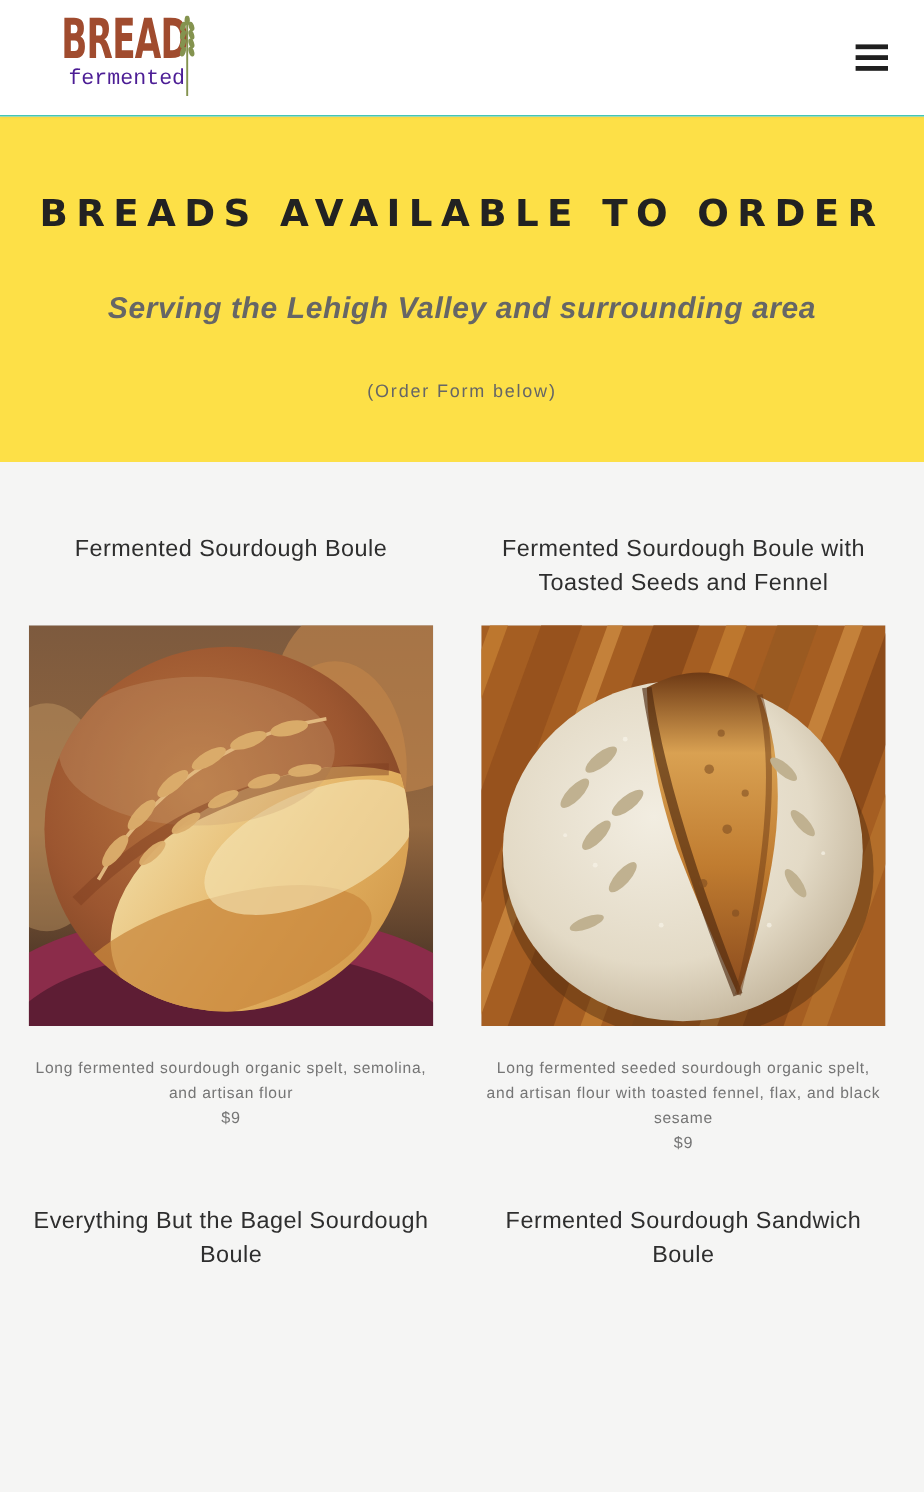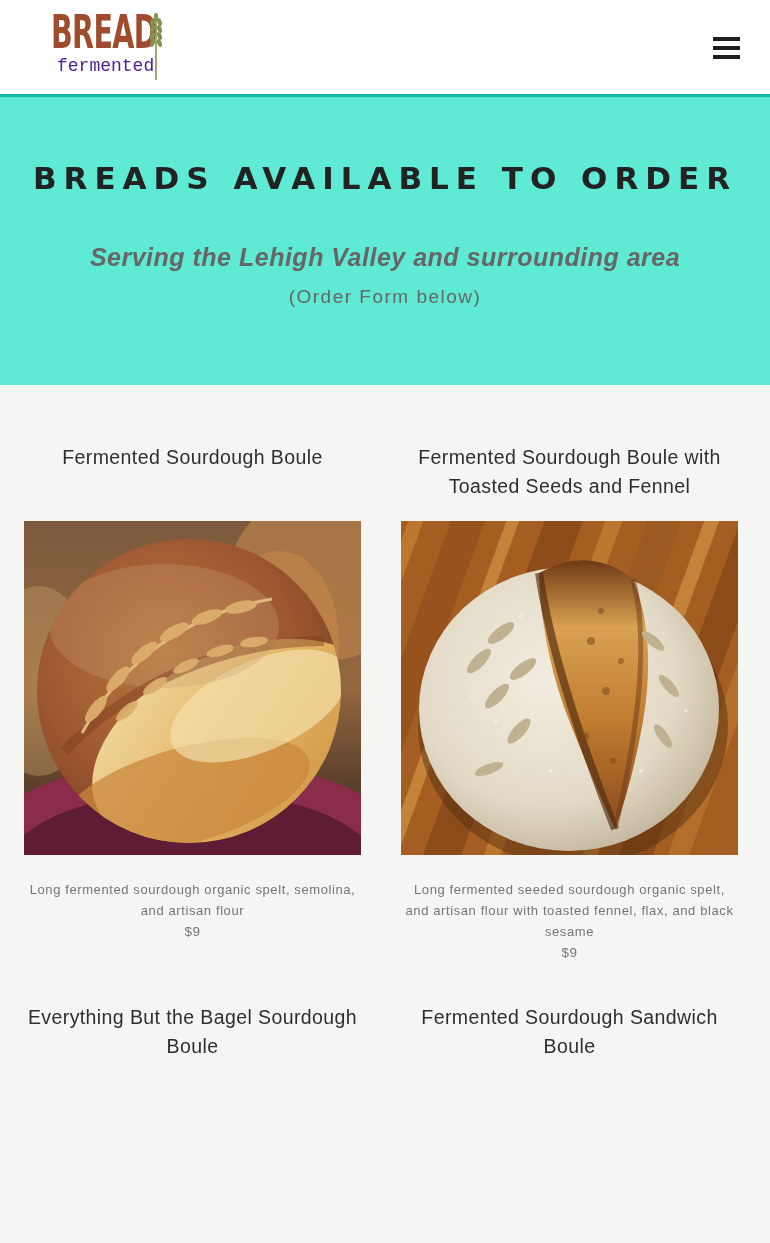--- a/index.html
+++ b/index.html
@@ -4,21 +4,21 @@
 <style>
   * { margin: 0; padding: 0; box-sizing: border-box; }
   html, body { width: 770px; height: 1243px; overflow: hidden; background: #ffffff; }
   body { font-family: "Liberation Sans", sans-serif; color: #2d2d2d; }
 
   
   .header {
     position: relative;
     height: 97px;
     background: #ffffff;
-    border-bottom: 3px solid #14b8a6;
+    border-bottom: 1px solid #14b8a6;
     box-shadow: 0 1px 2px rgba(0,0,0,0.04);
   }
   .logo {
     position: absolute;
     left: 41px; top: 12px;
     width: 124px; height: 72px;
     cursor: pointer;
   }
   .logo-bread {
     position: absolute;
@@ -51,42 +51,42 @@
     position: absolute;
     right: 30px; top: 37px;
     width: 27px; height: 22px;
     background: none; border: none;
     display: flex; flex-direction: column; justify-content: space-between;
     cursor: pointer;
   }
   .menu-btn span { display: block; width: 100%; height: 4px; background: #1f1f1f; }
 
   
-  .hero { background: #5eead4; text-align: center; padding: 63px 20px 0 20px; height: 288px; }
+  .hero { background: #fde047; text-align: center; padding: 63px 20px 0 20px; height: 288px; }
   .hero h1 {
     font-family: "DejaVu Sans", sans-serif;
     font-weight: bold;
     font-size: 31px;
     line-height: 36px;
     letter-spacing: 7px;
     text-transform: uppercase;
     color: #222222;
   }
   .hero .subtitle {
     margin-top: 48px;
     font-size: 25px;
     line-height: 26px;
     font-style: italic;
     font-weight: bold;
     letter-spacing: 0.5px;
     color: #666666;
   }
   .hero .note {
-    margin-top: 14px;
-    font-size: 19px;
+    margin-top: 44px;
+    font-size: 15px;
     line-height: 26px;
     letter-spacing: 1.5px;
     color: #666666;
   }
 
   
   .products {
     background: #f5f5f4;
     min-height: 858px;
     padding: 58px 24px 40px 24px;

